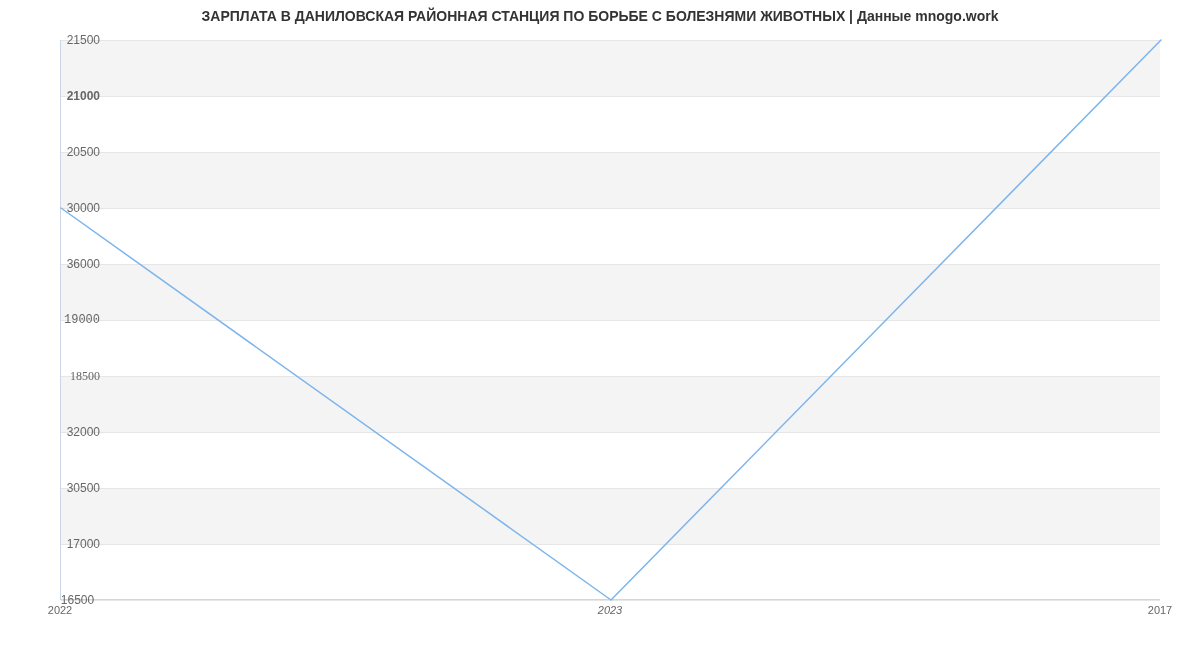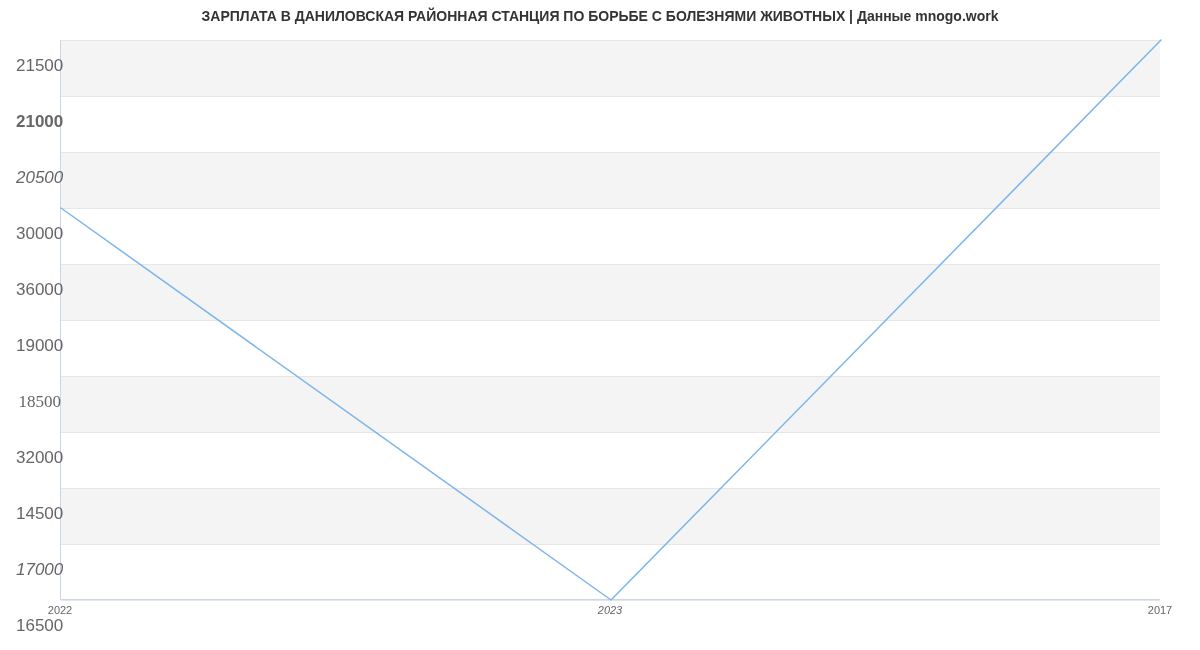--- a/index.html
+++ b/index.html
@@ -44,27 +44,26 @@
   }
   .gridline {
     position: absolute;
     left: 0;
     right: 0;
     height: 1px;
     background: #e6e6e6;
   }
   .tick-y {
     position: absolute;
-    right: 1139px;
+    right: 1100px;
     transform: translateY(-50%);
-    font-size: 17px;
+    font-size: 12px;
     color: #666;
     text-align: right;
     width: 45px;
-    margin-top: 26px;
   }
   .tick-x {
     position: absolute;
     top: 604px;
     transform: translateX(-50%);
     font-size: 11px;
     color: #666;
     text-align: center;
   }
   svg.line {
@@ -106,27 +105,27 @@
       <div class="gridline" style="top: 224px;"></div>
       <div class="gridline" style="top: 168px;"></div>
       <div class="gridline" style="top: 112px;"></div>
       <div class="gridline" style="top: 56px;"></div>
       <div class="gridline" style="top: 0px;"></div>
       <svg class="line" viewBox="0 0 1100 560" preserveAspectRatio="none">
       <path d="M0 168 L550 560 L1100 0"></path>
     </svg>
   </div>
 
-<div class="tick-y" style="top: 600px;">16500</div>
-    <div class="tick-y" style="top: 544px; font-style: italic;">17000</div>
-    <div class="tick-y" style="top: 488px;">14500</div>
+<div class="tick-y" style="top: 600px; text-align: center;">16500</div>
+    <div class="tick-y" style="top: 544px;">17000</div>
+    <div class="tick-y" style="top: 488px;">30500</div>
     <div class="tick-y" style="top: 432px;">32000</div>
     <div class="tick-y" style="top: 376px; font-family: Liberation Serif, serif;">18500</div>
-    <div class="tick-y" style="top: 320px;">19000</div>
+    <div class="tick-y" style="top: 320px; font-family: Liberation Mono, monospace;">19000</div>
     <div class="tick-y" style="top: 264px;">36000</div>
     <div class="tick-y" style="top: 208px;">30000</div>
-    <div class="tick-y" style="top: 152px; font-style: italic;">20500</div>
+    <div class="tick-y" style="top: 152px;">20500</div>
     <div class="tick-y" style="top: 96px; font-weight: bold;">21000</div>
     <div class="tick-y" style="top: 40px;">21500</div>
     <div class="tick-x" style="left: 60px;">2022</div>
     <div class="tick-x" style="left: 610px; font-style: italic;">2023</div>
     <div class="tick-x" style="left: 1160px;">2017</div>
   </div>
 
 </body></html>

